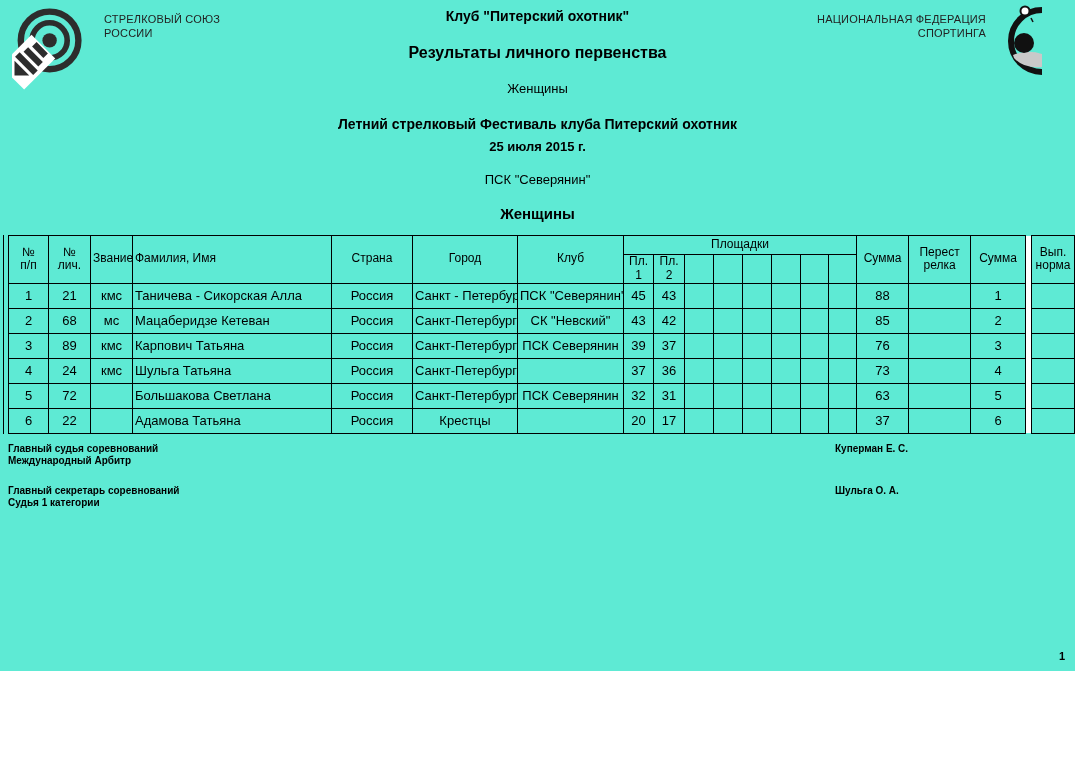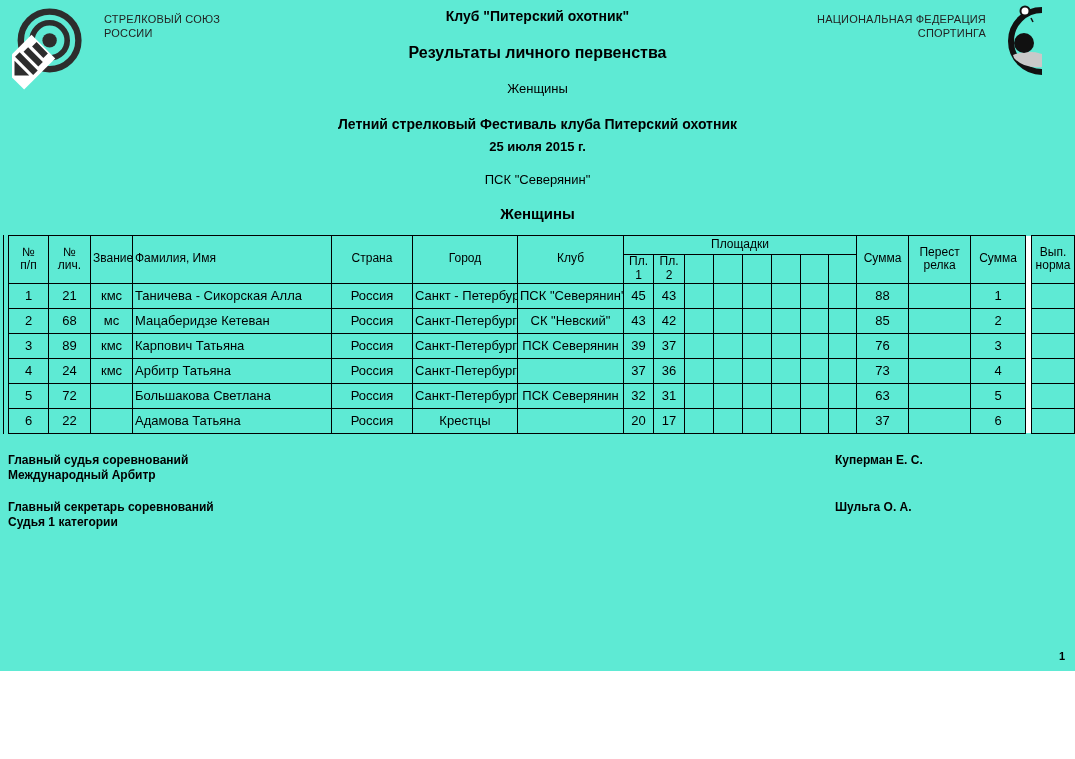--- a/index.html
+++ b/index.html
@@ -34,21 +34,21 @@
   th, td {
     border:1px solid #000;
     text-align:center; vertical-align:middle;
     padding:0 2px; overflow:hidden;
   }
   th { font-weight:normal; font-size:12px; line-height:1.15; white-space:pre-line; height:19px; }
   td { font-size:13px; height:25px; white-space:nowrap; }
   th.left, td.left { text-align:left; }
   th.gap, td.gap { border-top:none; border-bottom:none; background:#fff; }
   
-  .officials { margin:19px 0 0 8px; font-size:12px; font-weight:bold; }
+  .officials { margin:9px 0 0 8px; font-size:10px; font-weight:bold; }
   .official-block { position:relative; line-height:1.25; margin-bottom:17px; }
   .official-name { position:absolute; left:827px; top:0; }
   .page-number { position:absolute; right:10px; bottom:9px; font-size:11px; font-weight:bold; }
 </style>
 </head>
 <body>
 
 <div class="page">
 
   <div class="org-left">
@@ -217,21 +217,21 @@
             <td>76</td>
             <td></td>
             <td>3</td>
             <td class="gap"></td>
             <td></td>
           </tr>
           <tr>
             <td>4</td>
             <td>24</td>
             <td>кмс</td>
-            <td class="left">Арбитр Татьяна</td>
+            <td class="left">Шульга Татьяна</td>
             <td>Россия</td>
             <td>Санкт-Петербург</td>
             <td></td>
             <td>37</td>
             <td>36</td>
             <td></td>
             <td></td>
             <td></td>
             <td></td>
             <td></td>

